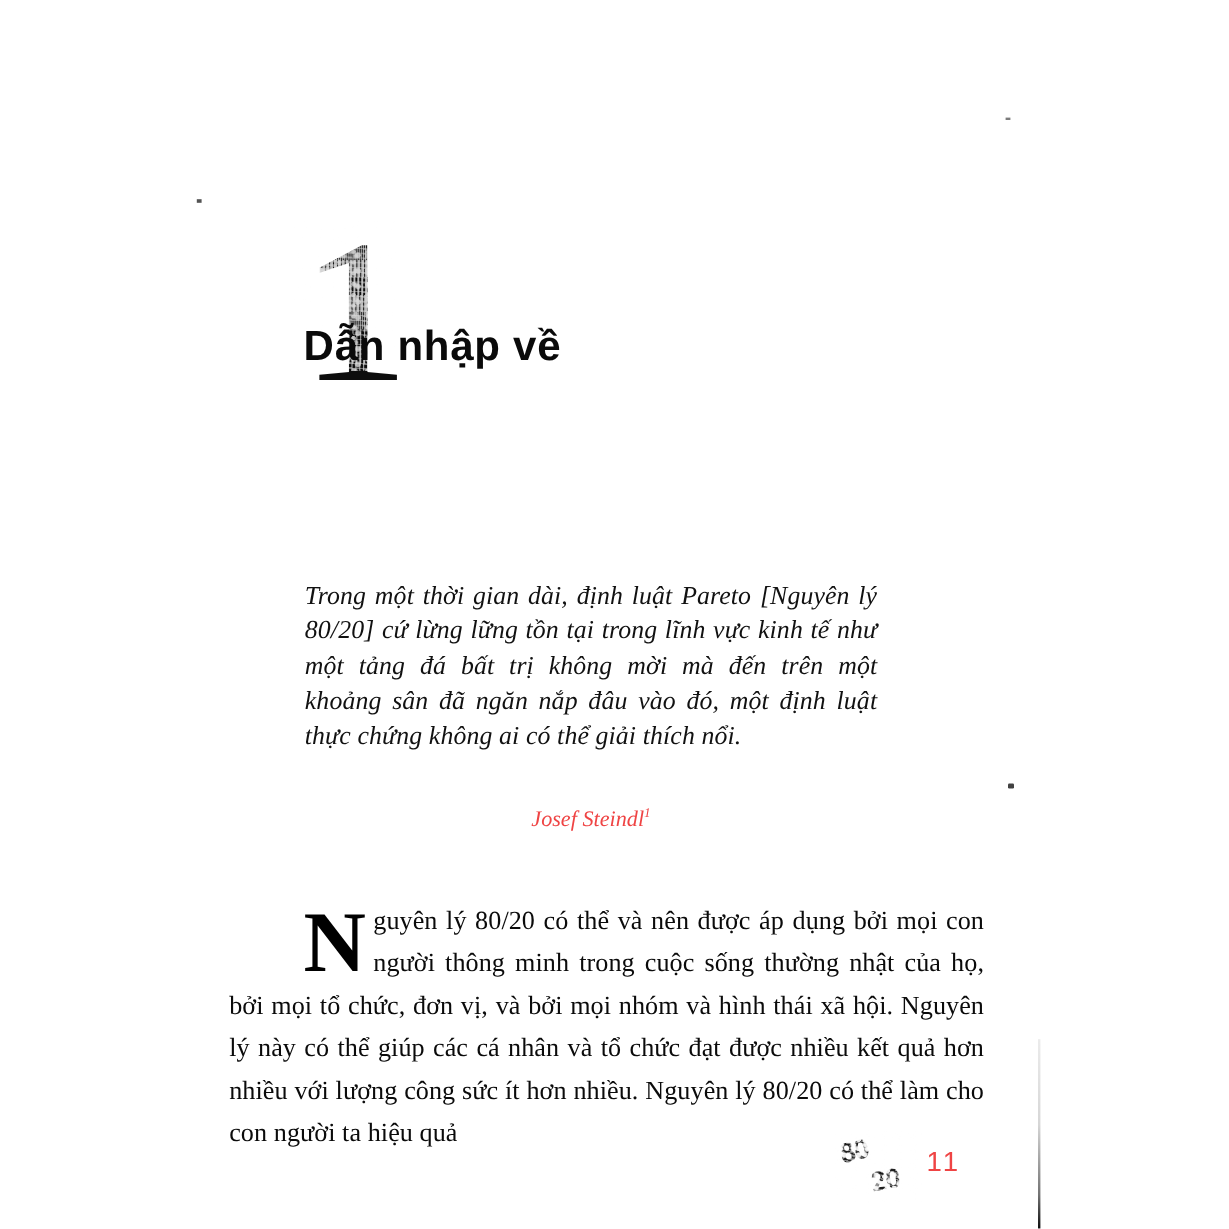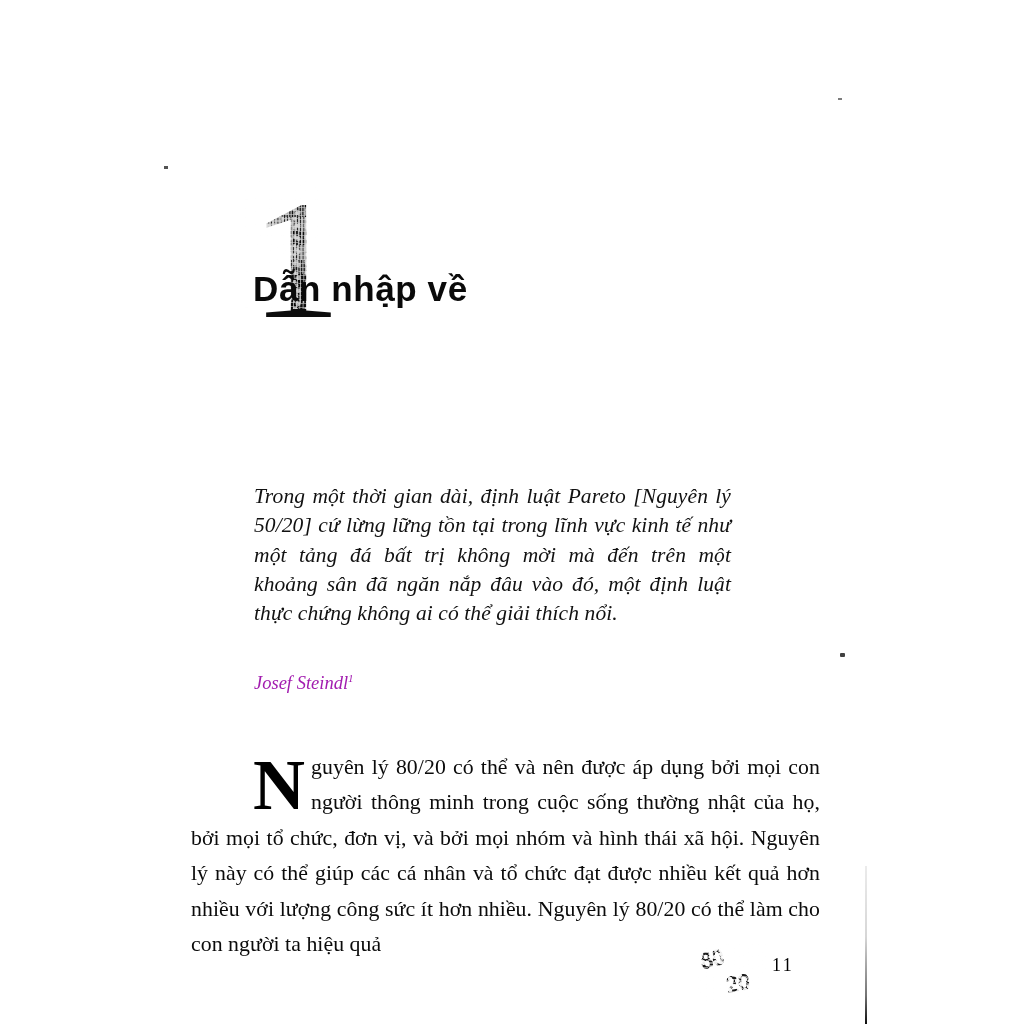--- a/index.html
+++ b/index.html
@@ -96,25 +96,25 @@
     text-align: justify;
     text-align-last: left;
     color: #111111;
     letter-spacing: .1px;
   }
   .epigraph-attrib {
     position: absolute;
     left: 254px;
     top: 671px;
     width: 477px;
-    text-align: left;
+    text-align: center;
     font-style: italic;
     font-size: 18.5px;
     line-height: 24px;
-    color: #a21caf;
+    color: #ef4444;
   }
   .epigraph-attrib sup {
     font-size: 11px;
     vertical-align: super;
     line-height: 0;
   }
 
   
   .body-copy {
     position: absolute;
@@ -179,24 +179,24 @@
       radial-gradient(circle at 78% 70%, rgba(255,255,255,.9) 0 1.7px, rgba(255,255,255,0) 2.3px),
       radial-gradient(circle at 52% 80%, rgba(255,255,255,.9) 0 1.9px, rgba(255,255,255,0) 2.5px),
       repeating-linear-gradient(12deg, rgba(255,255,255,0) 0 1px, rgba(255,255,255,.5) 1px 2px);
     background-size: 13px 12px, 11px 14px, 15px 11px, 12px 13px, 14px 12px, 10px 15px, 100% 3px;
   }
 
   .page-number {
     position: absolute;
     left: 772px;
     top: 955px;
-    font-family: Liberation Serif, serif;
-    font-size: 18px;
+    font-family: Liberation Sans, sans-serif;
+    font-size: 23px;
     letter-spacing: 2.5px;
-    color: #000000;
+    color: #ef4444;
   }
 
   
   .artifact { position: absolute; background: #111111; }
   .speck-1 { left: 164px; top: 166px;  width: 4px;  height: 3px; opacity: .72; }
   .speck-2 { left: 838px; top: 98px;   width: 4px;  height: 2px; opacity: .55; }
   .speck-3 { left: 840px; top: 653px;  width: 5px;  height: 4px; opacity: .8;  border-radius: 1px; }
   .scanline {
     position: absolute;
     left: 865px;
@@ -221,21 +221,21 @@
       <span class="glyph"><span>1</span><span class="grain"></span></span>
     </div>
 
     <div class="chapter-title">
       <span class="tline first">Dẫn nhập về</span>
     </div>
 
   </div>
 
   <div class="epigraph">
-    <span>Trong một thời gian dài, định luật Pareto [Nguyên lý 50/20] cứ lừng lững tồn tại trong lĩnh vực kinh tế như một tảng đá bất trị không mời mà đến trên một khoảng sân đã ngăn nắp đâu vào đó, một định luật thực chứng không ai có thể giải thích nổi.</span>
+    <span>Trong một thời gian dài, định luật Pareto [Nguyên lý 80/20] cứ lừng lững tồn tại trong lĩnh vực kinh tế như một tảng đá bất trị không mời mà đến trên một khoảng sân đã ngăn nắp đâu vào đó, một định luật thực chứng không ai có thể giải thích nổi.</span>
   </div>
 
   <div class="epigraph-attrib">
     <span>Josef Steindl</span><sup>1</sup>
   </div>
 
   <div class="body-copy">
     <span class="dropcap">N</span><span>guyên lý 80/20 có thể và nên được áp dụng bởi mọi con người thông minh trong cuộc sống thường nhật của họ, bởi mọi tổ chức, đơn vị, và bởi mọi nhóm và hình thái xã hội. Nguyên lý này có thể giúp các cá nhân và tổ chức đạt được nhiều kết quả hơn nhiều với lượng công sức ít hơn nhiều. Nguyên lý 80/20 có thể làm cho con người ta hiệu quả</span>
   </div>
 

